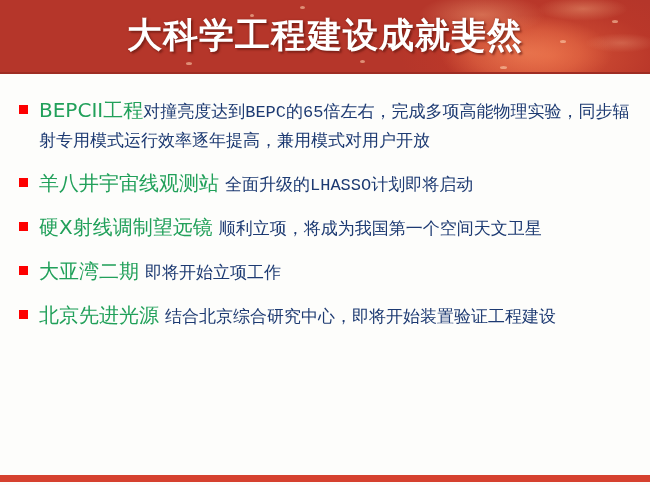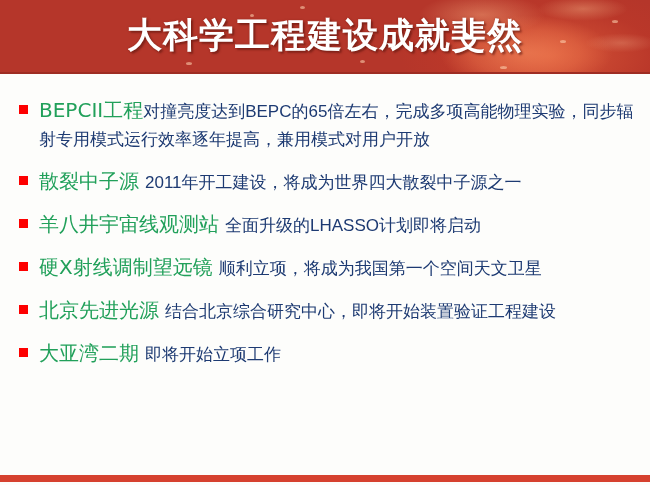--- a/index.html
+++ b/index.html
@@ -105,21 +105,21 @@
   }
   .head {
     color: #21a05a;
     font-size: 20px;
     font-family: "DejaVu Sans", "Liberation Sans", sans-serif;
     text-align: right;
   }
   .rest {
     color: #1d3a72;
     font-size: 17px;
-    font-family: Liberation Sans, sans-serif;
+    font-family: Liberation Mono, monospace;
   }
   .rest-gap {
     display: inline-block;
     width: 6px;
   }
 
   
   .bottom-bar {
     position: absolute;
     left: 0;
@@ -147,43 +147,39 @@
     <div class="banner-title">大科学工程建设成就斐然</div>
   </div>
 
   <div class="body-area">
 
     <div class="bullet-row">
       <span class="bullet-marker"></span>
       <span class="bullet-text"><span class="head">BEPCII工程</span><span class="rest">对撞亮度达到BEPC的65倍左右，完成多项高能物理实验，同步辐射专用模式运行效率逐年提高，兼用模式对用户开放</span></span>
     </div>
 
-    <div class="bullet-row">
-      <span class="bullet-marker"></span>
-      <span class="bullet-text"><span class="head">散裂中子源</span><span class="rest-gap"></span><span class="rest">2011年开工建设，将成为世界四大散裂中子源之一</span></span>
-    </div>
 
     <div class="bullet-row">
       <span class="bullet-marker"></span>
       <span class="bullet-text"><span class="head">羊八井宇宙线观测站</span><span class="rest-gap"></span><span class="rest">全面升级的LHASSO计划即将启动</span></span>
     </div>
 
     <div class="bullet-row">
       <span class="bullet-marker"></span>
       <span class="bullet-text"><span class="head">硬X射线调制望远镜</span><span class="rest-gap"></span><span class="rest">顺利立项，将成为我国第一个空间天文卫星</span></span>
     </div>
 
 
     <div class="bullet-row">
       <span class="bullet-marker"></span>
-      <span class="bullet-text"><span class="head">北京先进光源</span><span class="rest-gap"></span><span class="rest">结合北京综合研究中心，即将开始装置验证工程建设</span></span>
+      <span class="bullet-text"><span class="head">大亚湾二期</span><span class="rest-gap"></span><span class="rest">即将开始立项工作</span></span>
     </div>
 
     <div class="bullet-row">
       <span class="bullet-marker"></span>
-      <span class="bullet-text"><span class="head">大亚湾二期</span><span class="rest-gap"></span><span class="rest">即将开始立项工作</span></span>
+      <span class="bullet-text"><span class="head">北京先进光源</span><span class="rest-gap"></span><span class="rest">结合北京综合研究中心，即将开始装置验证工程建设</span></span>
     </div>
 
   </div>
 
   <div class="bottom-bar"></div>
 
 </div>
 
 </body></html>

